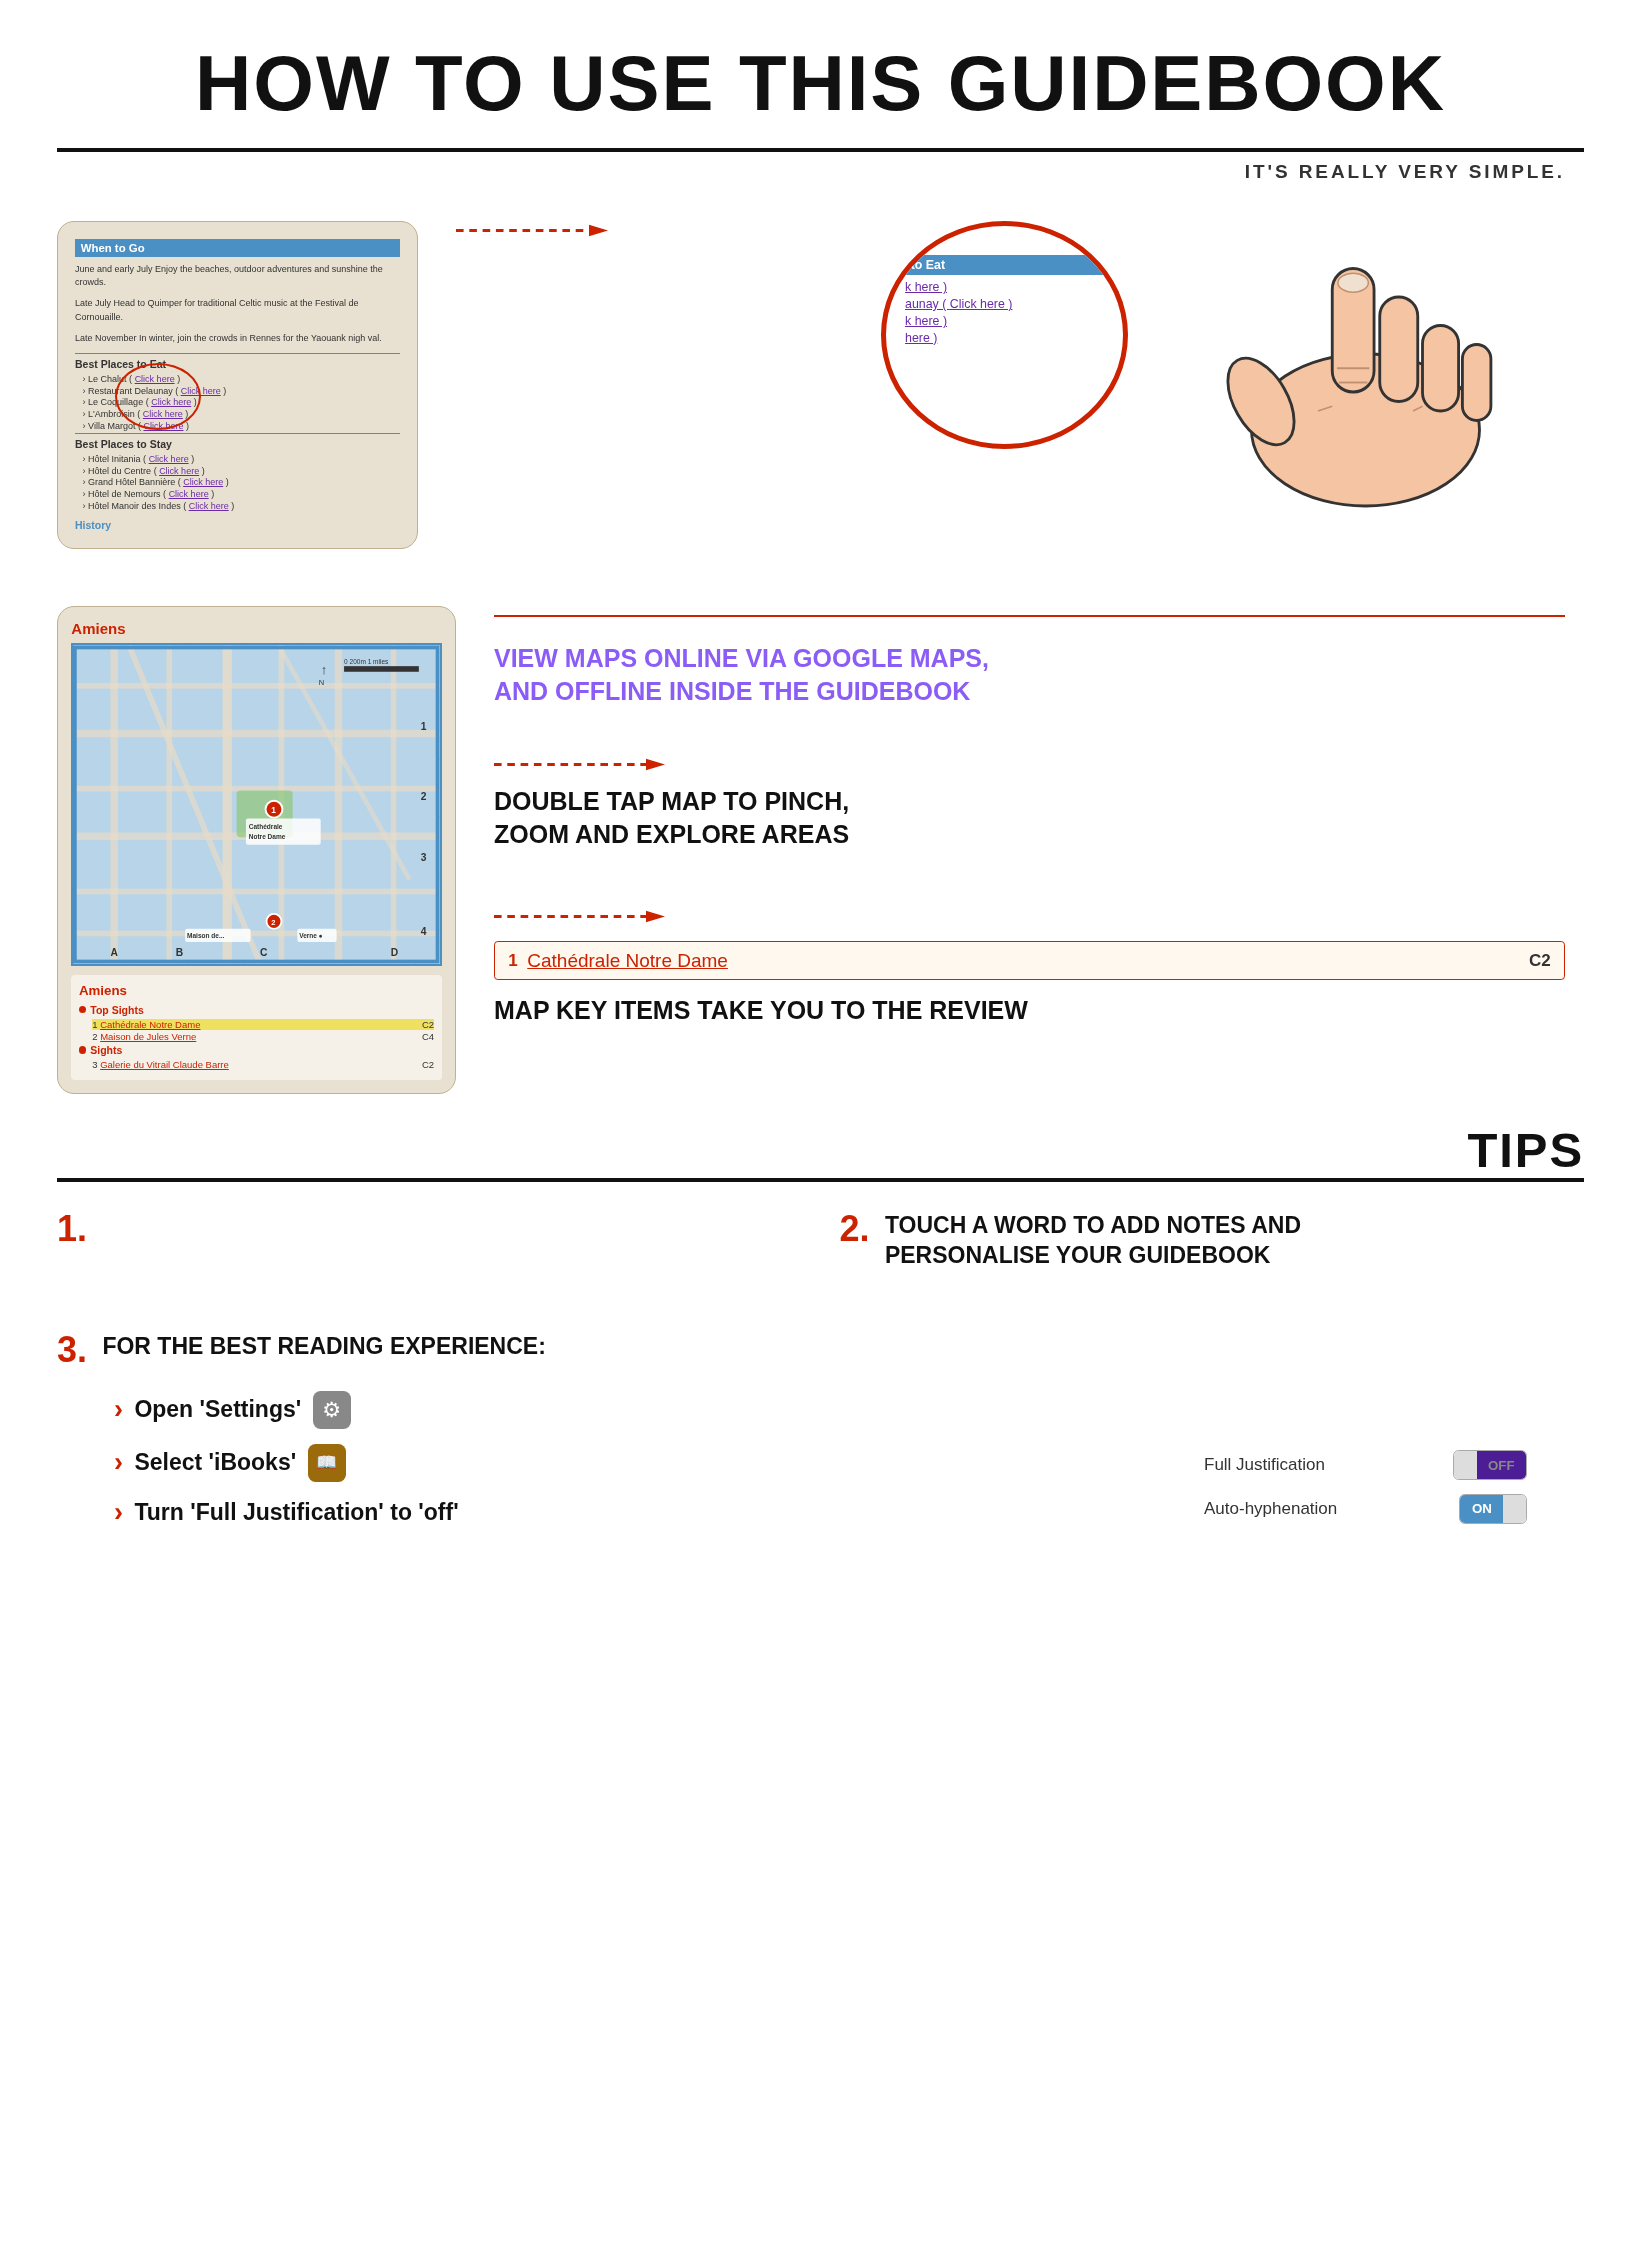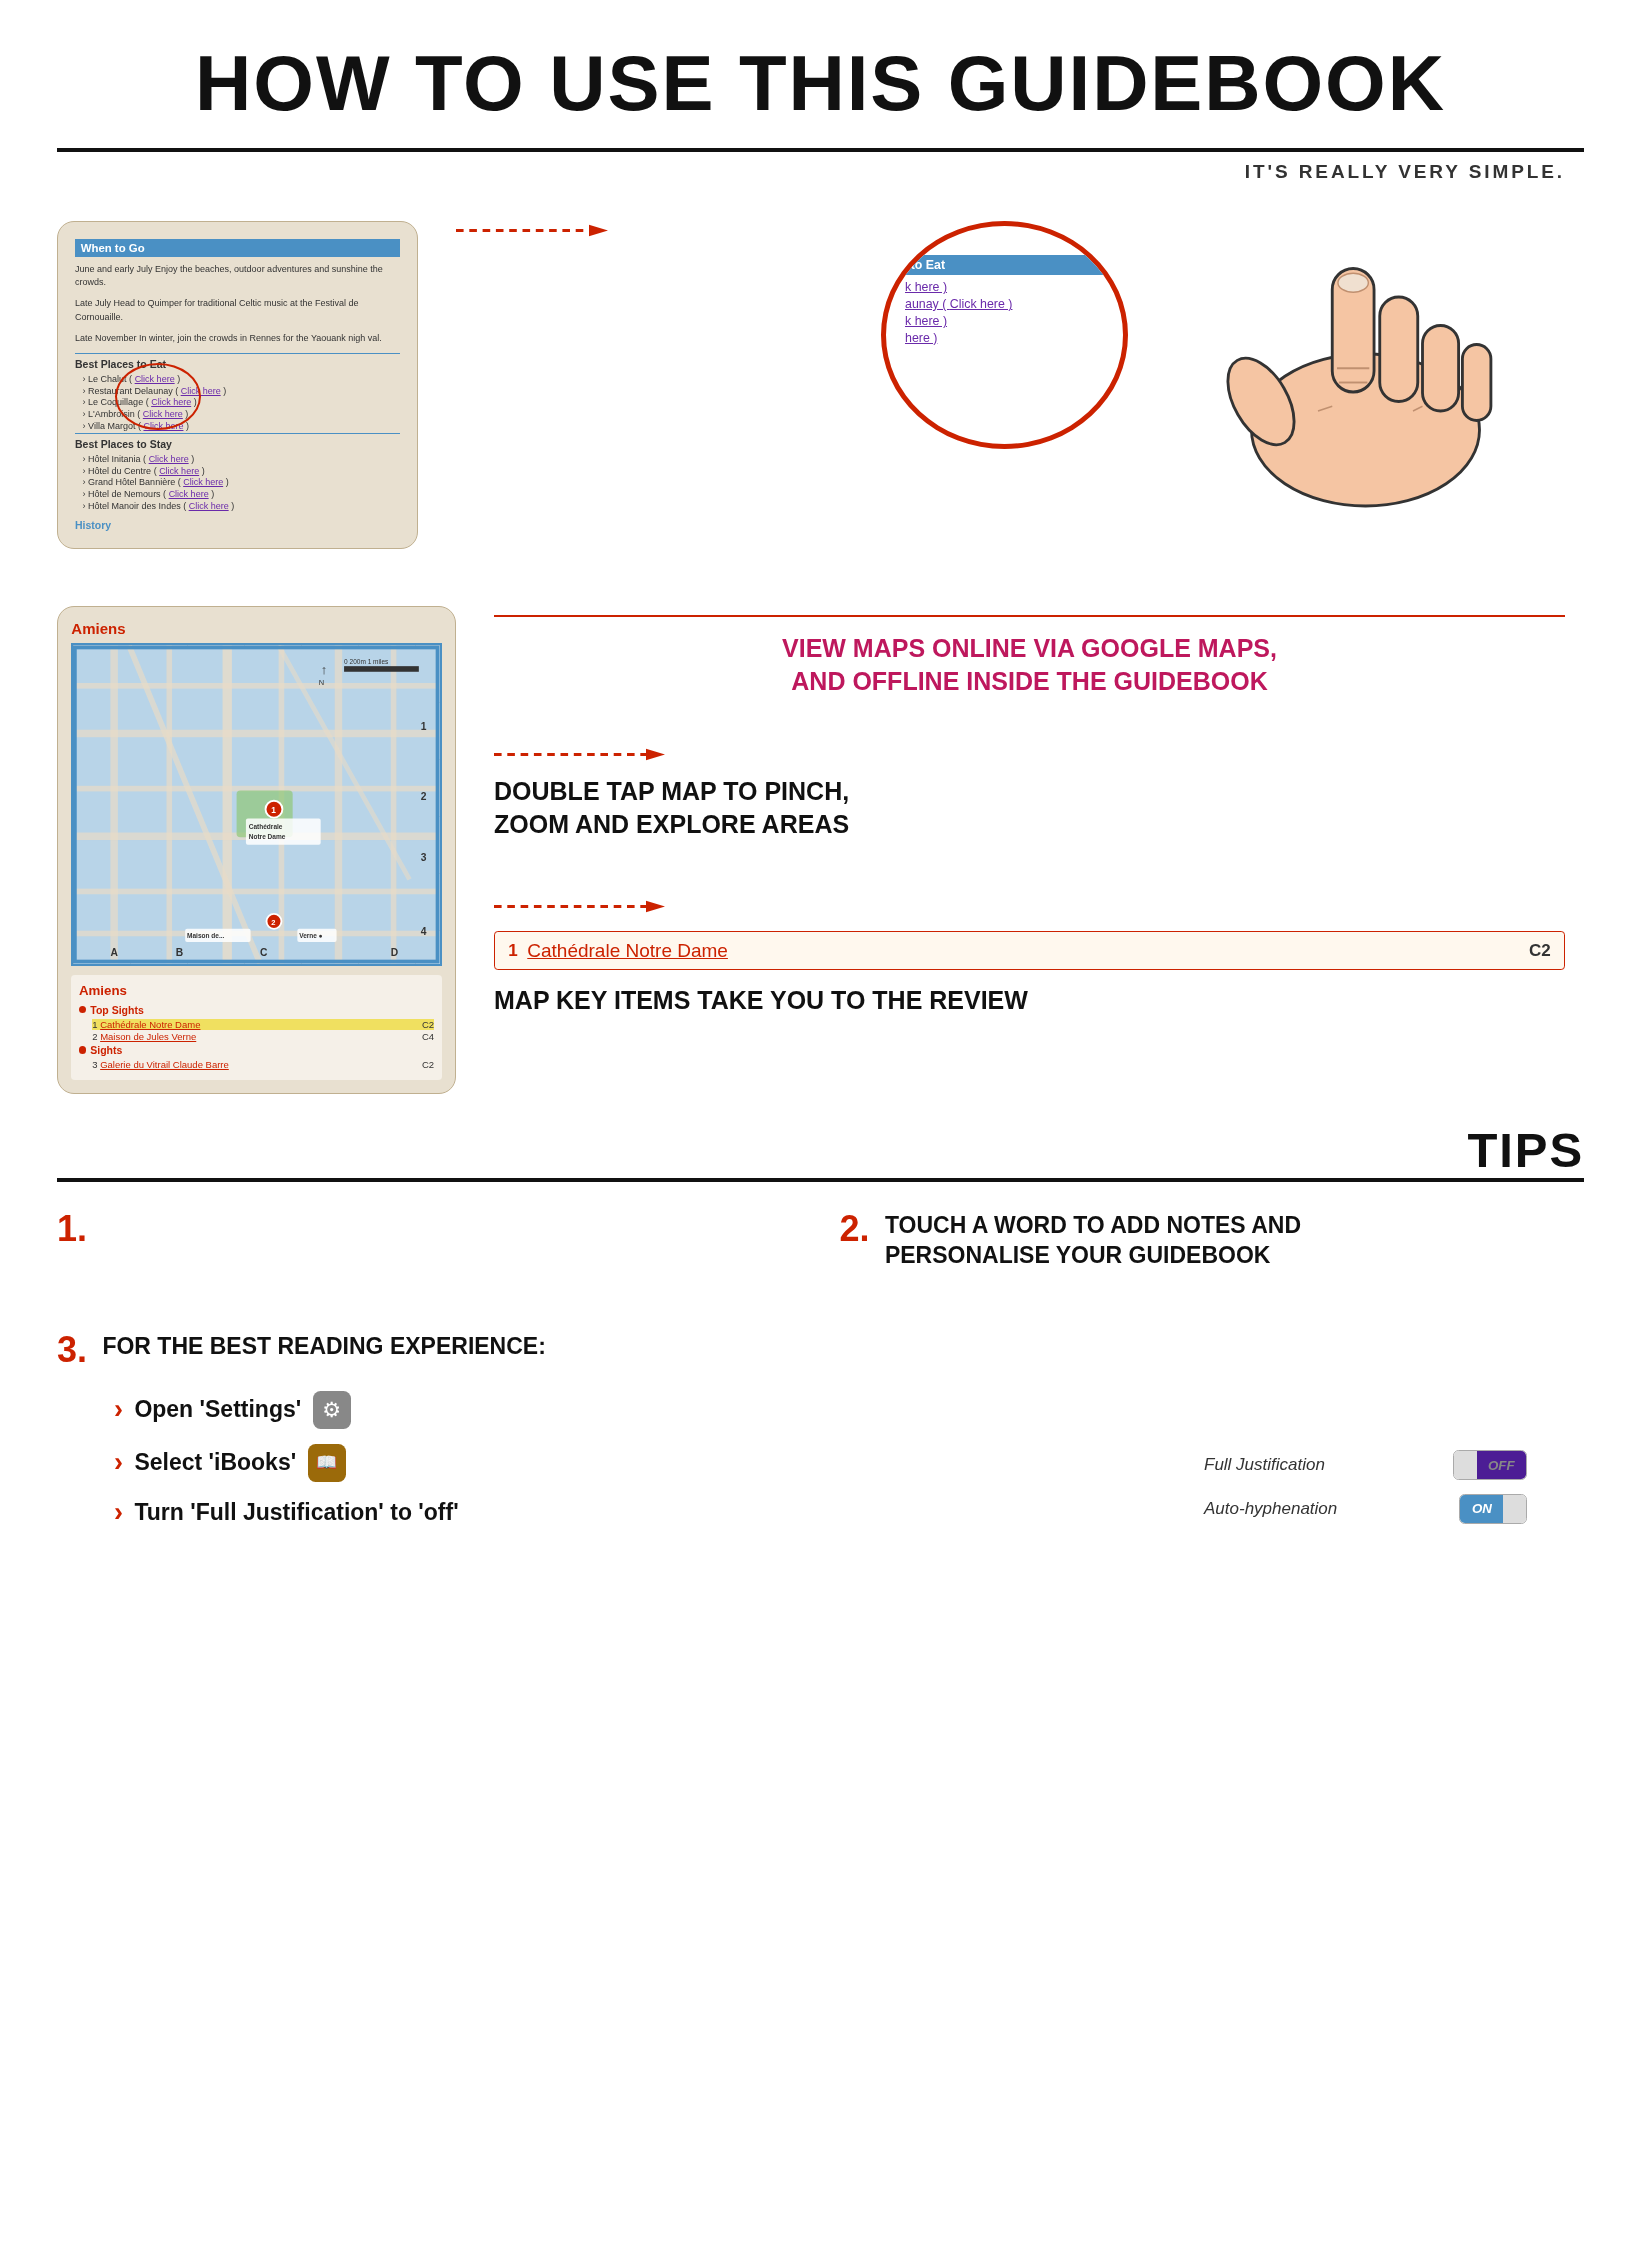--- a/index.html
+++ b/index.html
@@ -302,26 +302,25 @@
     .map-btn-google {
       background: #9b8e7a;
       color: #fff;
       border: none;
     }
 
     .map-description {
       font-size: 25px;
       font-weight: 900;
       text-transform: uppercase;
-      color: #be185d;
+      color: #8b5cf6;
       line-height: 1.3;
       font-family: 'Arial Black', Arial, sans-serif;
       border-top: 2.9px solid #cc2200;
-      padding-top: 15px;
-      text-align: center;
+      padding-top: 25px;
     }
 
     .map-zoom-desc {
       font-size: 25px;
       font-weight: 900;
       text-transform: uppercase;
       color: #111;
       line-height: 1.3;
       font-family: 'Arial Black', Arial, sans-serif;
     }
@@ -436,21 +435,20 @@
       gap: 13.3px;
       margin-top: 19px;
       margin-left: 38px;
     }
     .toggle-row {
       display: flex;
       align-items: center;
       gap: 19px;
       justify-content: space-between;
       width: 323px;
-      font-style: italic;
     }
     .toggle-label {
       font-size: 17px;
       color: #333;
     }
     .toggle-switch {
       display: flex;
       border-radius: 5.7px;
       overflow: hidden;
       border: 1.9px solid #aaa;

